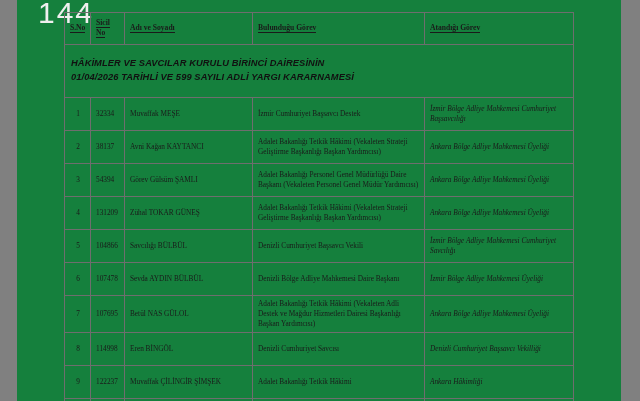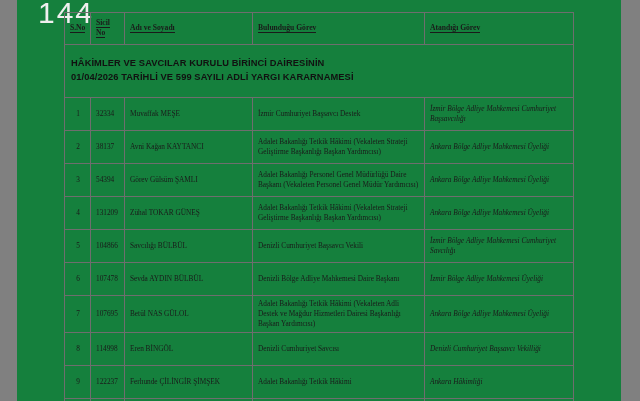--- a/index.html
+++ b/index.html
@@ -69,20 +69,21 @@
     color: #1a1a1a;
     font-weight: normal;
     text-align: left;
     word-wrap: break-word;
   }
 
   .title-cell {
     text-align: left;
     padding: 11px 6px 12px 6px !important;
     height: 22px;
+    font-style: italic;
   }
   .title-line {
     font-family: "Liberation Sans", sans-serif;
     font-size: 9.3px;
     font-weight: bold;
     line-height: 1.55;
     letter-spacing: 0.1px;
     color: #111111;
     display: block;
   }
@@ -207,21 +208,21 @@
         <tr class="tall">
           <td class="c-sno">8</td>
           <td class="c-sicil">114998</td>
           <td class="c-ad">Eren BİNGÖL</td>
           <td class="c-bul">Denizli Cumhuriyet Savcısı</td>
           <td class="c-ata">Denizli Cumhuriyet Başsavcı Vekilliği</td>
         </tr>
         <tr class="tall">
           <td class="c-sno">9</td>
           <td class="c-sicil">122237</td>
-          <td class="c-ad">Ferhunde ÇİLİNGİR ŞİMŞEK</td>
+          <td class="c-ad">Muvaffak ÇİLİNGİR ŞİMŞEK</td>
           <td class="c-bul">Adalet Bakanlığı Tetkik Hâkimi</td>
           <td class="c-ata">Ankara Hâkimliği</td>
         </tr>
         <tr class="tall">
           <td class="c-sno">10</td>
           <td class="c-sicil">122413</td>
           <td class="c-ad">Gülşen KANDEMİR</td>
           <td class="c-bul">Adalet Bakanlığı Tetkik Hâkimi</td>
           <td class="c-ata">Ankara Cumhuriyet Savcılığı</td>
         </tr>

